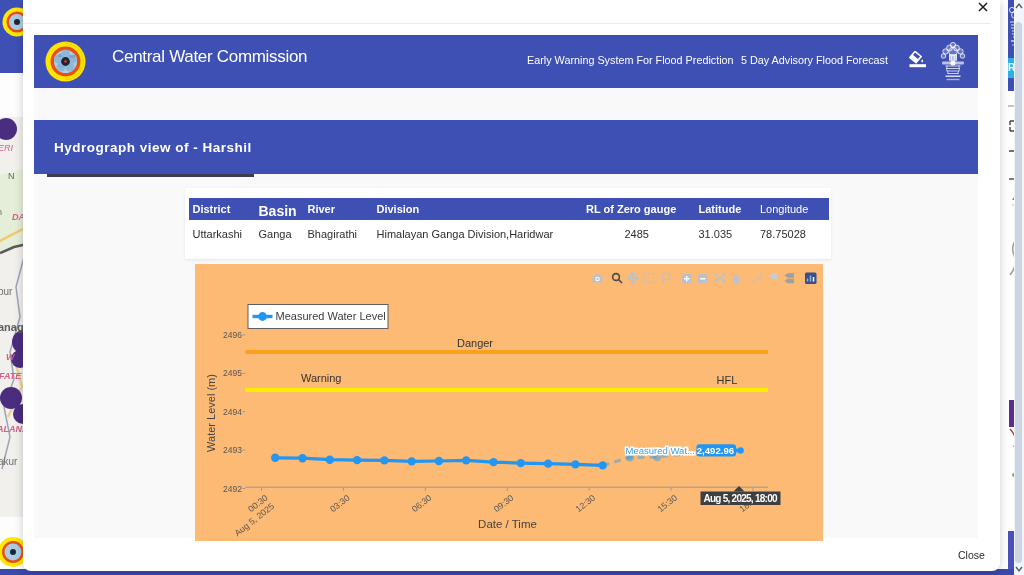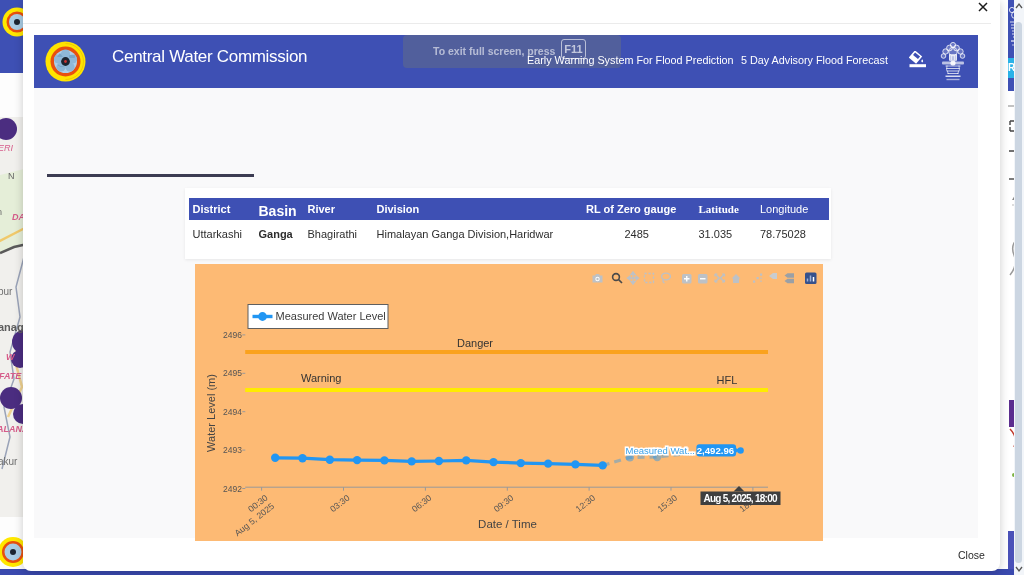--- a/index.html
+++ b/index.html
@@ -110,24 +110,20 @@
   <svg class="abs" style="left:955px;top:2px;" width="10" height="10">
       <path d="M1,1 L9,9 M9,1 L1,9" stroke="#1c1c1c" stroke-width="1.5"></path>
     </svg>
 
   <div class="abs" style="left:0;top:23px;width:968px;height:1px;background:#ebebeb;"></div>
 
   <div class="abs" style="left:11px;top:88px;width:944px;height:450px;background:#f9f9fa;"></div>
 
   <div class="abs" style="left:11px;top:35px;width:944px;height:53px;background:#3e50b4;">
 
-    <div class="abs" style="left:369px;top:-0.5px;width:218px;height:33.5px;background:rgba(105,112,126,0.45);border-radius:4px;">
-      <span class="abs" style="left:30px;top:10.5px;color:rgba(255,255,255,0.58);font-size:10.5px;font-weight:bold;">To exit full screen, press</span>
-      <span class="abs" style="left:158px;top:4.5px;width:23px;height:18px;border:1px solid rgba(255,255,255,0.6);border-radius:3px;color:rgba(255,255,255,0.65);font-size:11px;font-weight:bold;line-height:18px;text-align:center;">F11</span>
-    </div>
 
     <svg class="abs" style="left:11px;top:6px;" width="41" height="41" viewBox="0 0 41 41">
       <circle cx="20.5" cy="20.5" r="20" fill="#ffe400"></circle>
       <circle cx="20.5" cy="20.5" r="15" fill="#e8500f"></circle>
       <circle cx="20.5" cy="20.5" r="11.5" fill="#aed0e8"></circle>
       <g fill="#8fb8d8">
         <circle cx="20.5" cy="13" r="4.6"></circle>
         <circle cx="13.5" cy="18" r="4.6"></circle>
         <circle cx="27.5" cy="18" r="4.6"></circle>
         <circle cx="16" cy="26" r="4.6"></circle>
@@ -174,33 +170,36 @@
       <circle cx="13" cy="24" r="2.6" fill="rgba(255,255,255,0.9)"></circle>
       <g stroke="rgba(255,255,255,0.72)" stroke-width="1.1" fill="none">
         <path d="M5.5,27 h15 M6.2,29.5 h13.6 M6.8,32 h12.4 M7.4,34.5 h11.2"></path>
         <path d="M7,26.5 q-1.5,4.5 1.5,8.5 M19,26.5 q1.5,4.5 -1.5,8.5" stroke-width="0.9"></path>
       </g>
       <rect x="5.5" y="36.5" width="15" height="1.5" fill="rgba(255,255,255,0.8)"></rect>
       <rect x="6.5" y="39.8" width="13" height="1.4" fill="rgba(255,255,255,0.55)"></rect>
     </svg>
   </div>
 
+  <div class="abs" style="left:11px;top:120px;width:944px;height:54px;background:#3e50b4;">
+    <div class="abs" style="left:20px;top:20px;font-size:13.5px;font-weight:bold;color:#fff;letter-spacing:0.5px;">Hydrograph view of - Harshil</div>
+  </div>
   <div class="abs" style="left:24px;top:173.5px;width:207px;height:3px;background:#3c3c52;"></div>
 
   <div class="abs" style="left:162px;top:188px;width:646px;height:71px;background:#fff;box-shadow:0 1px 3px rgba(0,0,0,0.08);">
     <div class="abs" style="left:4px;top:10px;width:640px;height:22px;background:#3e50b4;"></div>
     <div class="abs" style="left:7.5px;top:15px;font-size:11px;font-weight:bold;color:#fff;">District</div>
     <div class="abs" style="left:73.5px;top:15px;font-size:14px;font-weight:bold;color:#fff;">Basin</div>
     <div class="abs" style="left:122.5px;top:15px;font-size:11px;font-weight:bold;color:#fff;">River</div>
     <div class="abs" style="left:191.5px;top:15px;font-size:11px;font-weight:bold;color:#fff;">Division</div>
     <div class="abs" style="left:401px;top:15px;font-size:11px;font-weight:bold;color:#fff;">RL of Zero gauge</div>
-    <div class="abs" style="left:513.5px;top:15px;font-size:11px;font-weight:bold;color:#fff;font-family:Liberation Serif, serif;">Latitude</div>
+    <div class="abs" style="left:513.5px;top:15px;font-size:11px;font-weight:bold;color:#fff;">Latitude</div>
     <div class="abs" style="left:575px;top:15px;font-size:11px;font-weight:normal;color:#fff;">Longitude</div>
     <div class="abs" style="left:7.5px;top:40px;font-size:11px;color:#2d2d2d;">Uttarkashi</div>
-    <div class="abs" style="left:73.5px;top:40px;font-size:11px;color:#2d2d2d;font-weight:bold;">Ganga</div>
+    <div class="abs" style="left:73.5px;top:40px;font-size:11px;color:#2d2d2d;">Ganga</div>
     <div class="abs" style="left:122.5px;top:40px;font-size:11px;color:#2d2d2d;">Bhagirathi</div>
     <div class="abs" style="left:191.5px;top:40px;font-size:11px;color:#2d2d2d;">Himalayan Ganga Division,Haridwar</div>
     <div class="abs" style="left:439.5px;top:40px;font-size:11px;color:#2d2d2d;">2485</div>
     <div class="abs" style="left:513.5px;top:40px;font-size:11px;color:#2d2d2d;">31.035</div>
     <div class="abs" style="left:575px;top:40px;font-size:11px;color:#2d2d2d;">78.75028</div>
   </div>
 
   <div class="abs" style="left:171.5px;top:263.5px;width:628px;height:277px;background:#fdba74;">
     <svg width="628" height="277" viewBox="0 0 628 277" style="position:absolute;left:0;top:0;">
       <g>

